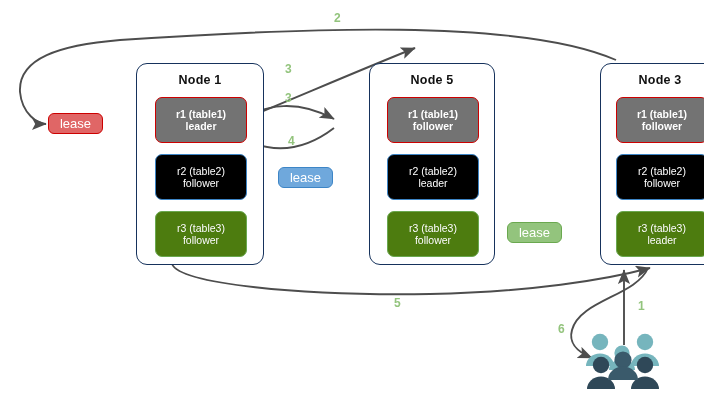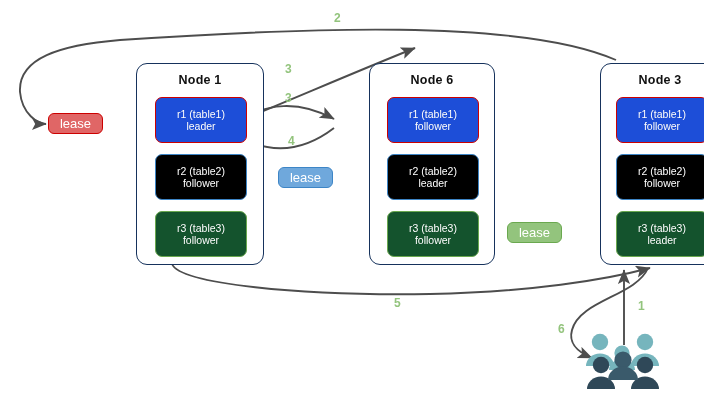--- a/index.html
+++ b/index.html
@@ -20,23 +20,23 @@
   .node-title{
     position:absolute;left:0;right:0;top:9px;text-align:center;
     font-size:12.5px;font-weight:bold;color:#111111;letter-spacing:.2px;
   }
   .replica{
     position:absolute;box-sizing:border-box;border-radius:7px;
     display:flex;flex-direction:column;align-items:center;justify-content:center;
     color:#ffffff;font-size:10.5px;line-height:12.5px;text-align:center;
     text-shadow:0 0 1px rgba(0,0,0,.12);
   }
-  .rep-red{background:#1d4ed8;border:1.4px solid #cc0000;}
+  .rep-red{background:#737373;border:1.4px solid #cc0000;font-weight:bold;}
   .rep-blue{background:#000000;border:1.4px solid #3d85c6;}
-  .rep-green{background:#14532d;border:1.4px solid #6aa84f;}
+  .rep-green{background:#4d7c0f;border:1.4px solid #6aa84f;}
   .rep-l1,.rep-l2{display:block;}
 
   .lease{
     position:absolute;z-index:3;box-sizing:border-box;
     border-radius:6px;display:flex;align-items:center;justify-content:center;
     color:#ffffff;font-size:13px;line-height:11px;
   }
   .lease-red{background:#e06666;border:1.4px solid #cc0000;}
   .lease-blue{background:#6fa8dc;border:1.4px solid #3d85c6;}
   .lease-green{background:#93c47d;border:1.4px solid #6aa84f;}
@@ -86,21 +86,21 @@
       <span class="rep-l2">follower</span>
     </div>
 
     <div class="replica rep-green" style="left:18px;top:147px;width:92px;height:46px;">
       <span class="rep-l1">r3 (table3)</span>
       <span class="rep-l2">follower</span>
     </div>
   </div>
 
   <div class="node-box" style="left:337px;top:63px;width:126px;height:202px;">
-    <div class="node-title">Node 6</div>
+    <div class="node-title">Node 5</div>
 
     <div class="replica rep-red" style="left:17px;top:33px;width:92px;height:46px;">
       <span class="rep-l1">r1 (table1)</span>
       <span class="rep-l2">follower</span>
     </div>
 
     <div class="replica rep-blue" style="left:17px;top:90px;width:92px;height:46px;">
       <span class="rep-l1">r2 (table2)</span>
       <span class="rep-l2">leader</span>
     </div>

